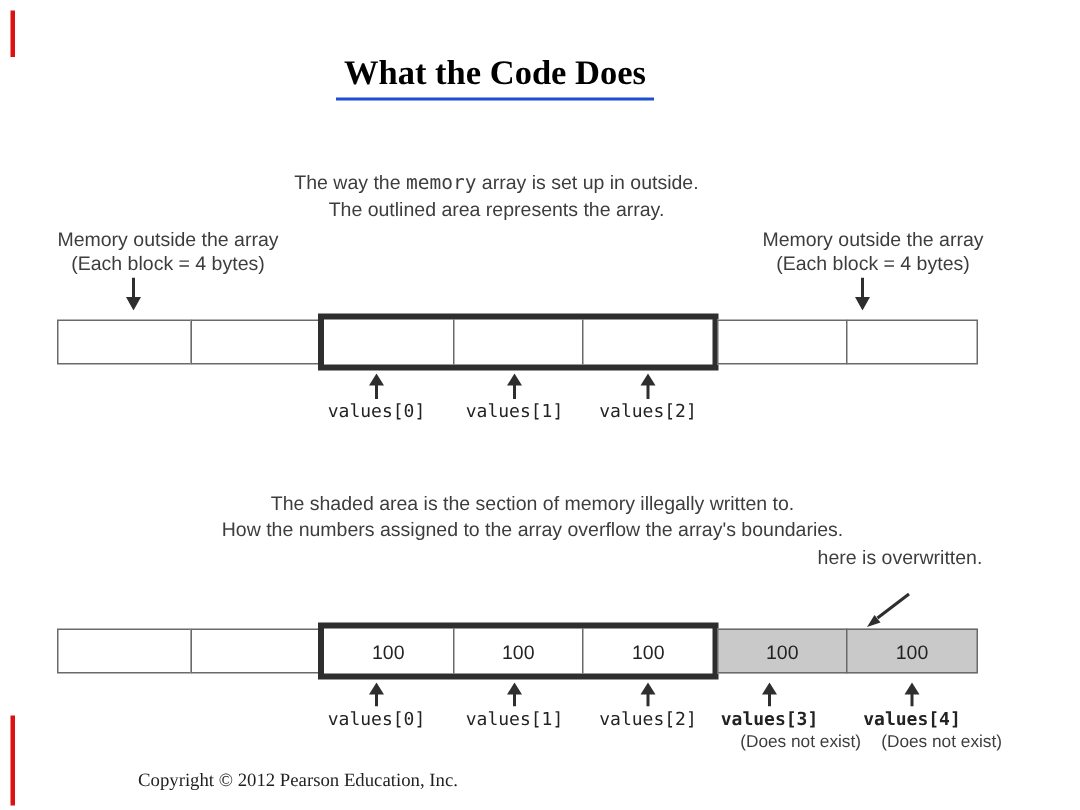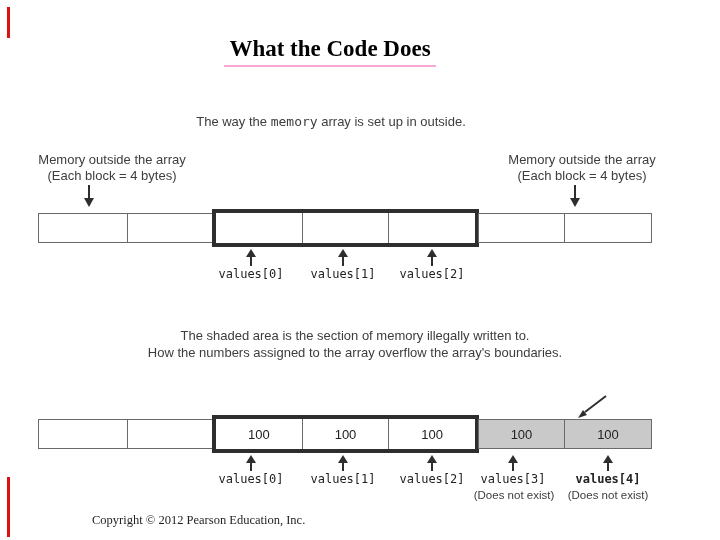--- a/index.html
+++ b/index.html
@@ -5,21 +5,21 @@
   html,body{margin:0;padding:0;}
   body{
     width:720px;height:540px;background:#ffffff;overflow:hidden;position:relative;
     font-family:"Liberation Sans", sans-serif;color:#3d3d3d;
   }
   .abs{position:absolute;}
   .red-dash{position:absolute;left:7px;width:3px;background:#dd1111;}
   .title-wrap{position:absolute;left:0;top:36px;width:660px;text-align:center;}
   .title-wrap span{
     display:inline-block;font-family:"Liberation Serif", serif;font-weight:bold;
-    font-size:23px;color:#000;border-bottom:2px solid #f9a8d4;padding:0 5px 3px 5px;
+    font-size:23px;color:#000;border-bottom:2px solid #1d4ed8;padding:0 5px 3px 5px;
   }
   .caption{position:absolute;text-align:center;font-size:13px;line-height:17px;color:#3d3d3d;}
   .note{position:absolute;text-align:center;font-size:13px;line-height:16px;color:#3d3d3d;}
   .mono{font-family:"DejaVu Sans Mono", monospace;}
   .block{
     position:absolute;height:30px;background:#fff;border:1px solid #6a6a6a;
     box-sizing:border-box;display:flex;align-items:center;justify-content:center;
     font-size:13px;color:#222;
   }
   .block.shaded{background:#c9c9c9;}
@@ -29,39 +29,40 @@
   }
   .array-cell{
     flex:1;border-right:1px solid #6a6a6a;display:flex;align-items:center;
     justify-content:center;font-size:13px;color:#222;
   }
   .array-cell:last-child{border-right:none;}
   .val-label{
     position:absolute;width:80px;text-align:center;
     font-family:"DejaVu Sans Mono", monospace;font-size:12px;color:#222;
   }
-  .not-exist{position:absolute;width:120px;text-align:center;font-size:11.5px;color:#3d3d3d;}
+  .not-exist{position:absolute;width:120px;text-align:right;font-size:11.5px;color:#3d3d3d;}
   .copyright{
     position:absolute;left:92px;top:513px;font-family:"Liberation Serif", serif;
     font-size:12.5px;color:#1f1f1f;
   }
   svg{display:block;}
 </style>
 </head>
 <body>
 
 <div class="red-dash" style="top:7px;height:31px;"></div>
 <div class="red-dash" style="top:477px;height:60px;"></div>
 
 <div class="title-wrap">
   <span>What the Code Does</span>
 </div>
 
 <div class="caption" style="left:1px;top:113px;width:660px;">
   <div><span>The way the </span><span class="mono">memory</span><span> array is set up in outside.</span></div>
+  <div>The outlined area represents the array.</div>
 </div>
 
 <div class="note" style="left:12px;top:152px;width:200px;">
   <div>Memory outside the array</div>
   <div>(Each block = 4 bytes)</div>
 </div>
 <div class="note" style="left:482px;top:152px;width:200px;">
   <div>Memory outside the array</div>
   <div>(Each block = 4 bytes)</div>
 </div>
@@ -110,20 +111,21 @@
 <div class="val-label" style="left:211px;top:267px;">values[0]</div>
 <div class="val-label" style="left:303px;top:267px;">values[1]</div>
 <div class="val-label" style="left:392px;top:267px;">values[2]</div>
 
 <div class="caption" style="left:25px;top:327px;width:660px;">
   <div>The shaded area is the section of memory illegally written to.</div>
   <div>How the numbers assigned to the array overflow the array's boundaries.</div>
 </div>
 
 <div class="note" style="left:500px;top:364px;width:200px;">
+  <div>here is overwritten.</div>
 </div>
 <div class="abs" style="left:570px;top:394px;">
   <svg width="38" height="26">
       <line x1="36" y1="2" x2="15" y2="18" stroke="#2e2e2e" stroke-width="2"></line>
       <polygon points="8,24 13,16 17,21" fill="#2e2e2e"></polygon>
     </svg>
 </div>
 
 <div class="block" style="left:38px;top:419px;width:90px;"></div>
 <div class="block" style="left:127px;top:419px;width:87px;"></div>
@@ -161,18 +163,18 @@
 </div>
 <div class="abs" style="left:602px;top:455px;">
   <svg width="12" height="16">
       <polygon points="6,0 11,8 1,8" fill="#2e2e2e"></polygon>
       <rect x="5" y="7" width="2" height="9" fill="#2e2e2e"></rect>
     </svg>
 </div>
 <div class="val-label" style="left:211px;top:472px;">values[0]</div>
 <div class="val-label" style="left:303px;top:472px;">values[1]</div>
 <div class="val-label" style="left:392px;top:472px;">values[2]</div>
-<div class="val-label" style="left:473px;top:472px;">values[3]</div>
+<div class="val-label" style="left:473px;top:472px;font-weight:bold;">values[3]</div>
 <div class="val-label" style="left:568px;top:472px;font-weight:bold;">values[4]</div>
 <div class="not-exist" style="left:454px;top:489px;">(Does not exist)</div>
 <div class="not-exist" style="left:548px;top:489px;">(Does not exist)</div>
 
 <div class="copyright">Copyright © 2012 Pearson Education, Inc.</div>
 
 </body></html>

